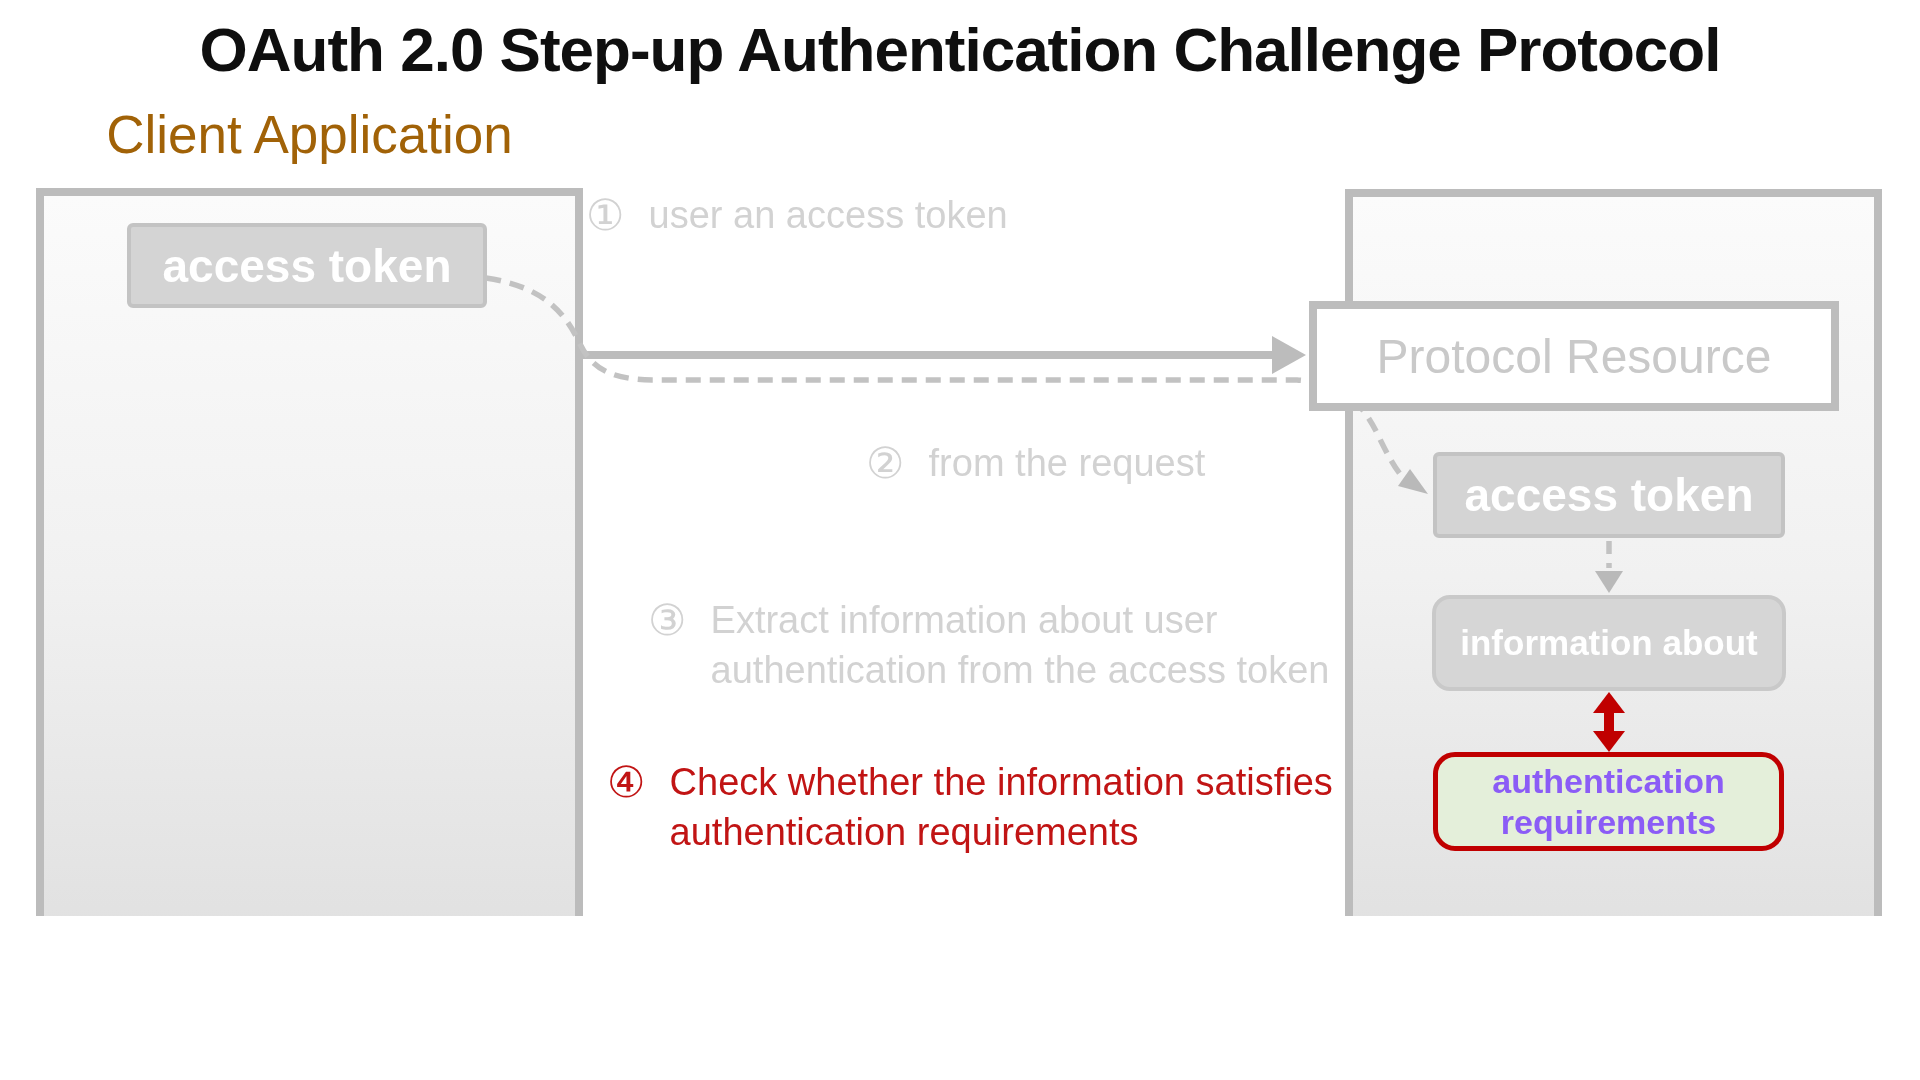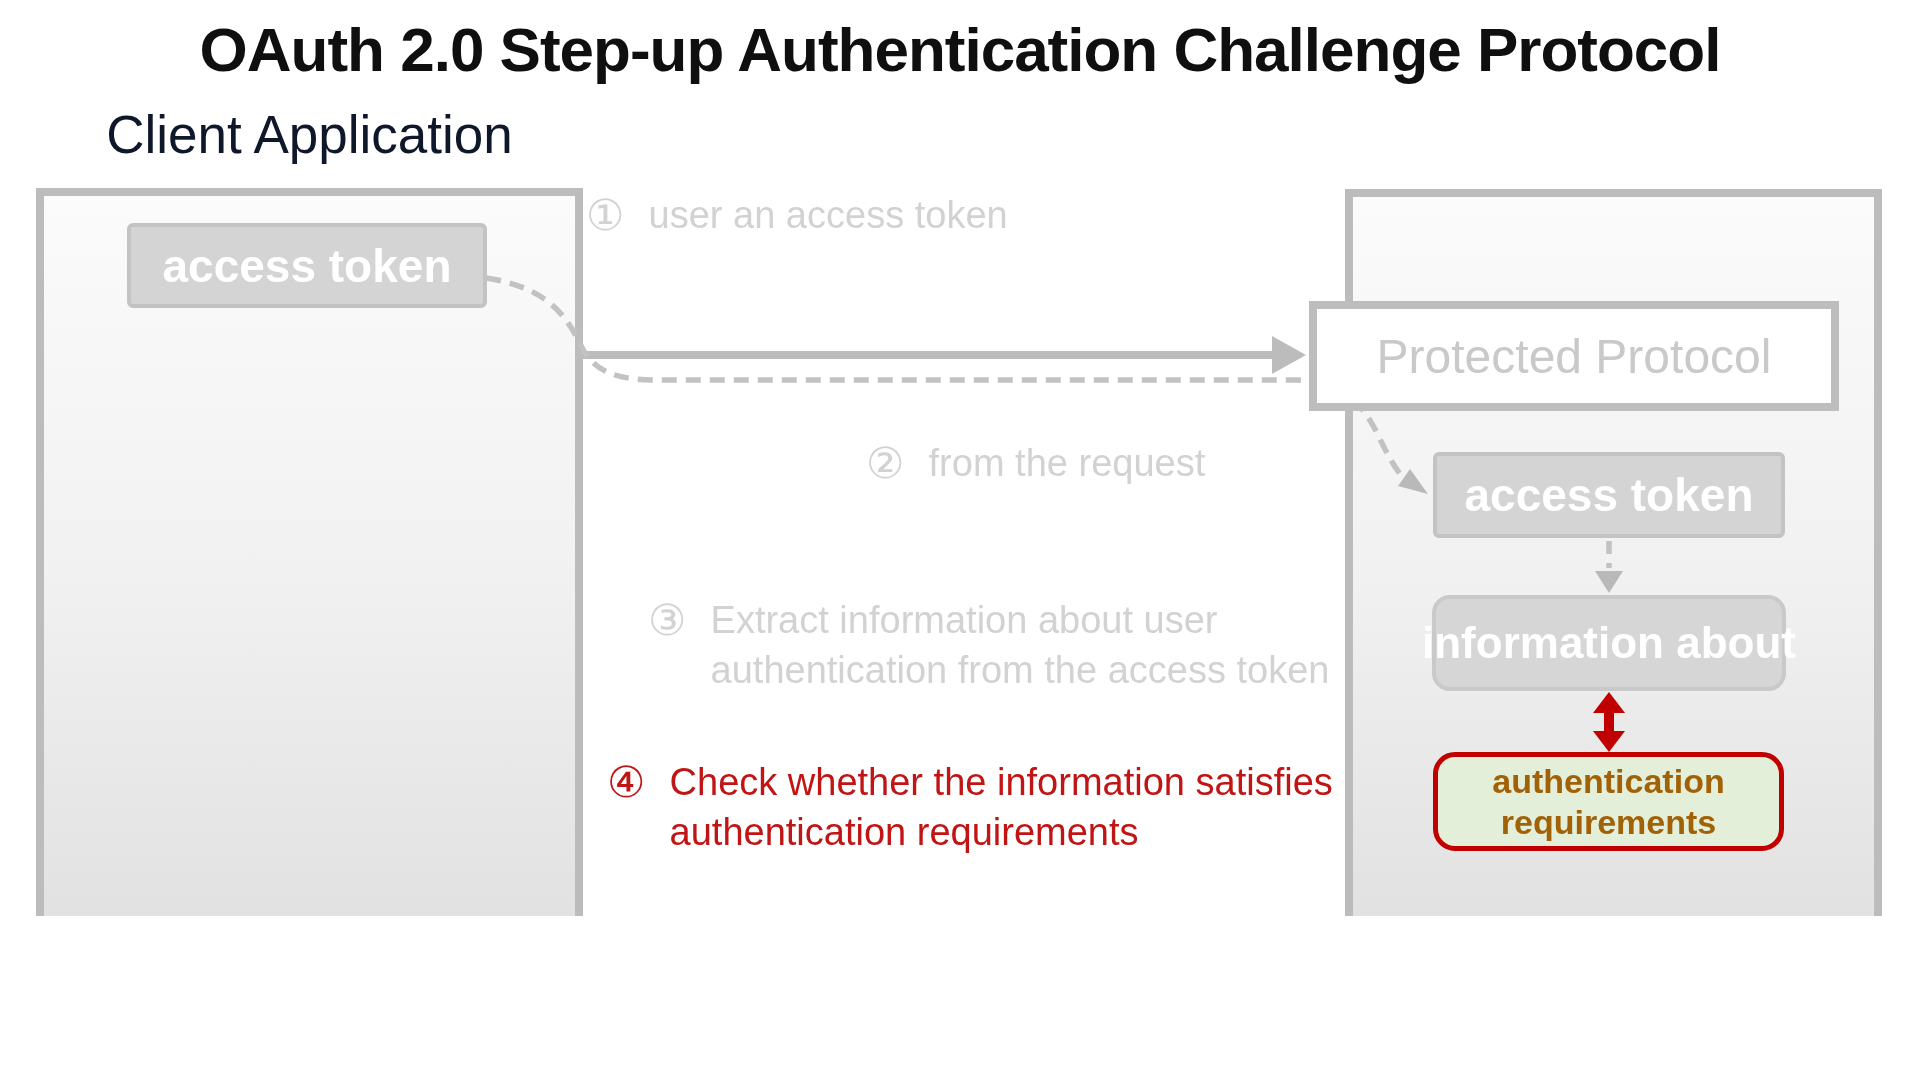--- a/index.html
+++ b/index.html
@@ -8,21 +8,21 @@
     background:#ffffff;
     font-family:"Liberation Sans", sans-serif;
   }
   .title{
     position:absolute; left:0; top:14px; width:1920px;
     text-align:center; font-size:62px; font-weight:700; color:#0f0f0f;
     letter-spacing:-1px;
   }
   .panel-label{
     position:absolute; top:104px; font-size:53px; font-weight:400;
-    color:#0f172a; text-align:center; white-space:nowrap;
+    color:#a16207; text-align:center; white-space:nowrap;
   }
   .panel-label.client{ left:36px; width:547px; }
   .panel-label.server{ left:1345px; width:537px; }
   .panel{
     position:absolute; box-sizing:border-box;
     border:8px solid #bcbcbc;
     background:linear-gradient(180deg,#fbfbfb 0%,#f1f1f1 45%,#dcdcdc 100%);
     z-index:1;
   }
   .panel.left{ left:36px; top:188px; width:547px; height:860px; }
@@ -42,29 +42,29 @@
     left:1309px; top:301px; width:530px; height:110px;
     background:#ffffff; border:8px solid #bdbdbd;
     color:#c9c9c9; font-size:48px; font-weight:400;
     display:flex; align-items:center; justify-content:center;
     white-space:nowrap;
   }
   .info-box{
     position:absolute; box-sizing:border-box; z-index:3;
     left:1432px; top:595px; width:354px; height:96px;
     background:#d6d6d6; border:4px solid #c9c9c9; border-radius:18px;
-    color:#ffffff; font-weight:700; font-size:44px; line-height:40px;
+    color:#ffffff; font-weight:700; font-size:35px; line-height:40px;
     display:flex; flex-direction:column; align-items:center; justify-content:center;
     text-align:center; white-space:nowrap;
   }
   .req-box{
     position:absolute; box-sizing:border-box; z-index:3;
     left:1433px; top:752px; width:351px; height:99px;
     background:#e4efda; border:5px solid #c00000; border-radius:22px;
-    color:#a16207; font-weight:700; font-size:34px; line-height:41px;
+    color:#8b5cf6; font-weight:700; font-size:34px; line-height:41px;
     display:flex; flex-direction:column; align-items:center; justify-content:center;
     text-align:center; white-space:nowrap;
   }
   .step{
     position:absolute; z-index:3; display:flex; gap:24px;
     color:#d2d2d2; font-size:38px; font-weight:400; white-space:nowrap;
   }
   .step .num{
     font-family:"DejaVu Sans", sans-serif;
     font-size:43px; line-height:50px; flex:0 0 auto;
@@ -111,21 +111,21 @@
 
     <g>
       <polygon points="1609,692 1593,713 1625,713" fill="#c00000"></polygon>
       <rect x="1604" y="710" width="10" height="25" fill="#c00000"></rect>
       <polygon points="1609,752 1593,731 1625,731" fill="#c00000"></polygon>
     </g>
   </svg>
 
   <div class="token client-token">access token</div>
 
-  <div class="pr-box">Protected Protocol</div>
+  <div class="pr-box">Protocol Resource</div>
 
   <div class="token server-token">access token</div>
 
   <div class="info-box">
     <span>information about</span>
   </div>
 
   <div class="req-box">
     <span>authentication</span>
     <span>requirements</span>

